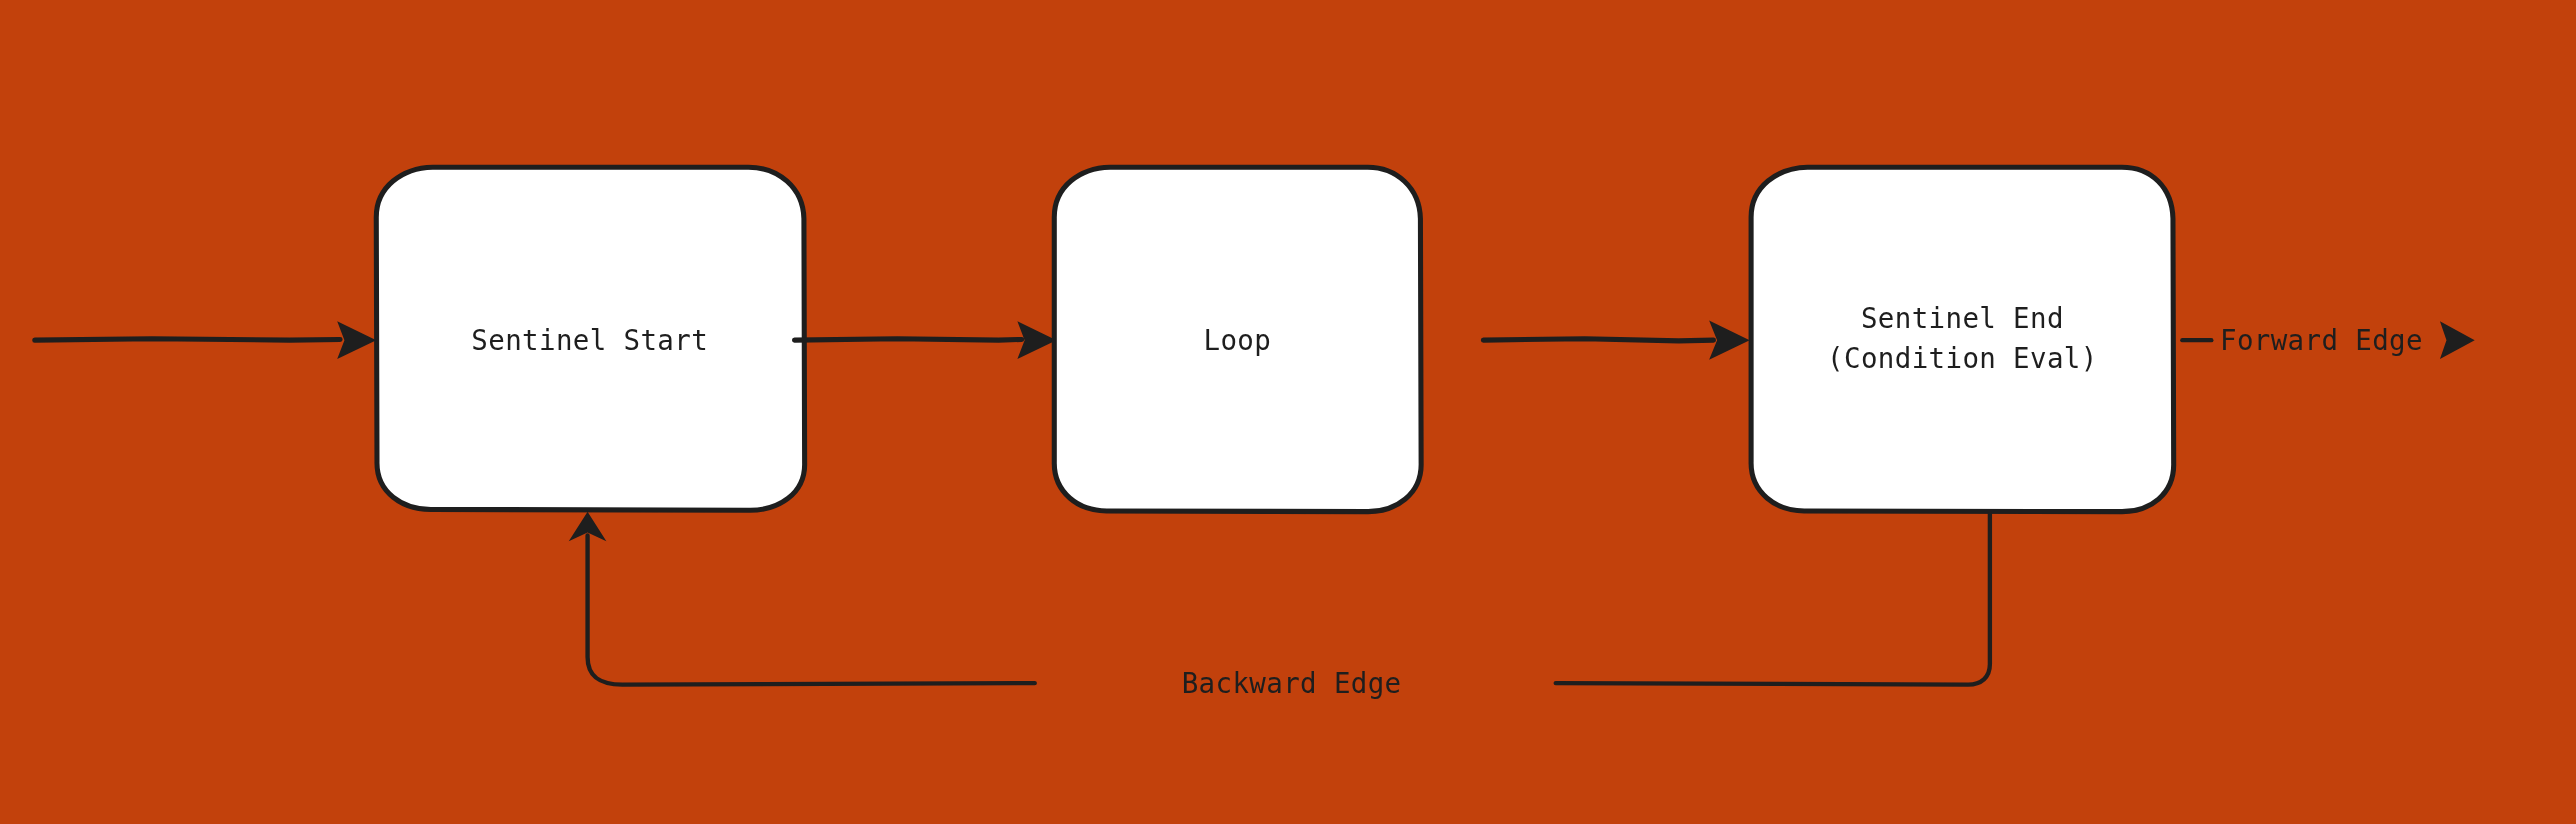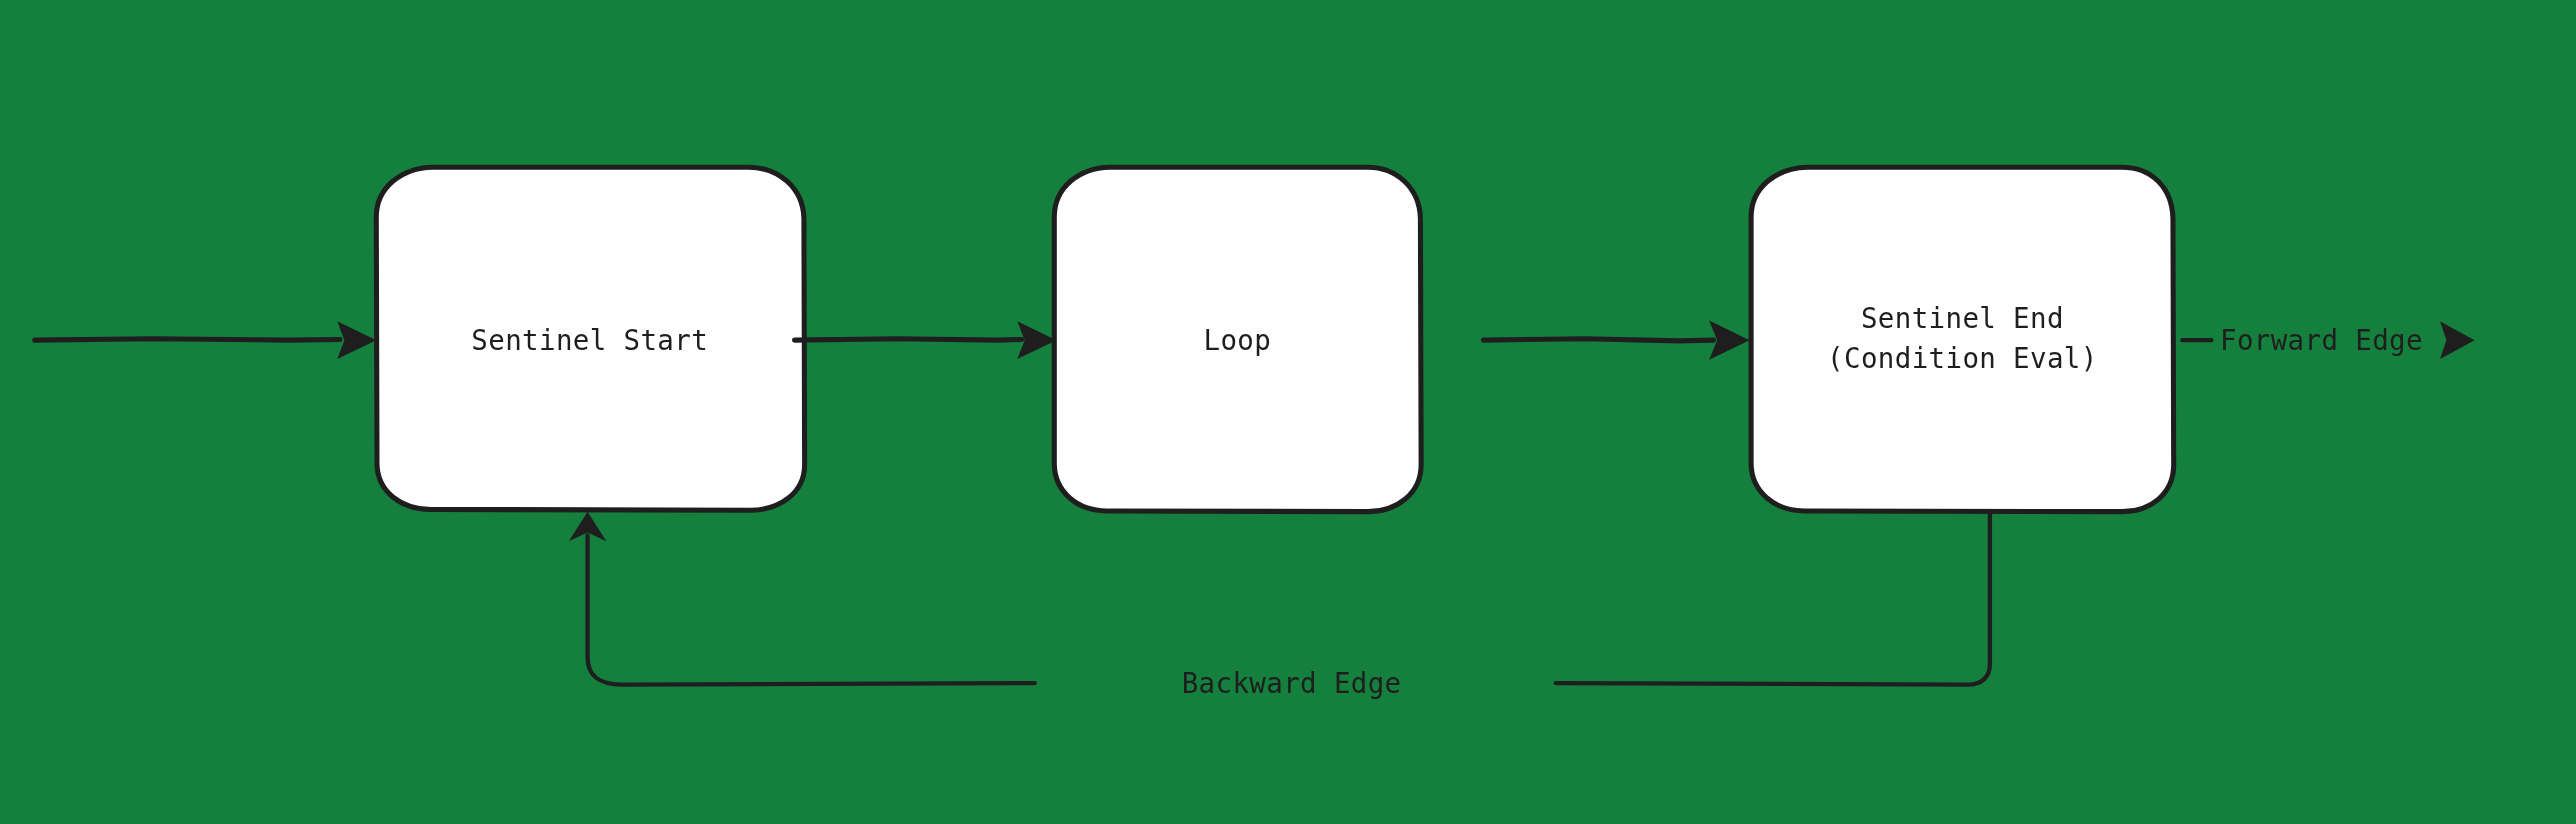--- a/index.html
+++ b/index.html
@@ -11,21 +11,21 @@
   body {
     width: 2576px;
     height: 825px;
     overflow: hidden;
     font-family: "DejaVu Sans Mono", "Liberation Mono", monospace;
   }
   #canvas {
     position: relative;
     width: 2576px;
     height: 825px;
-    background: #15803d;
+    background: #c2410c;
   }
   #diagram-svg {
     position: absolute;
     top: 0;
     left: 0;
     width: 2576px;
     height: 825px;
   }
   .node-label {
     font-family: "DejaVu Sans Mono", "Liberation Mono", monospace;

